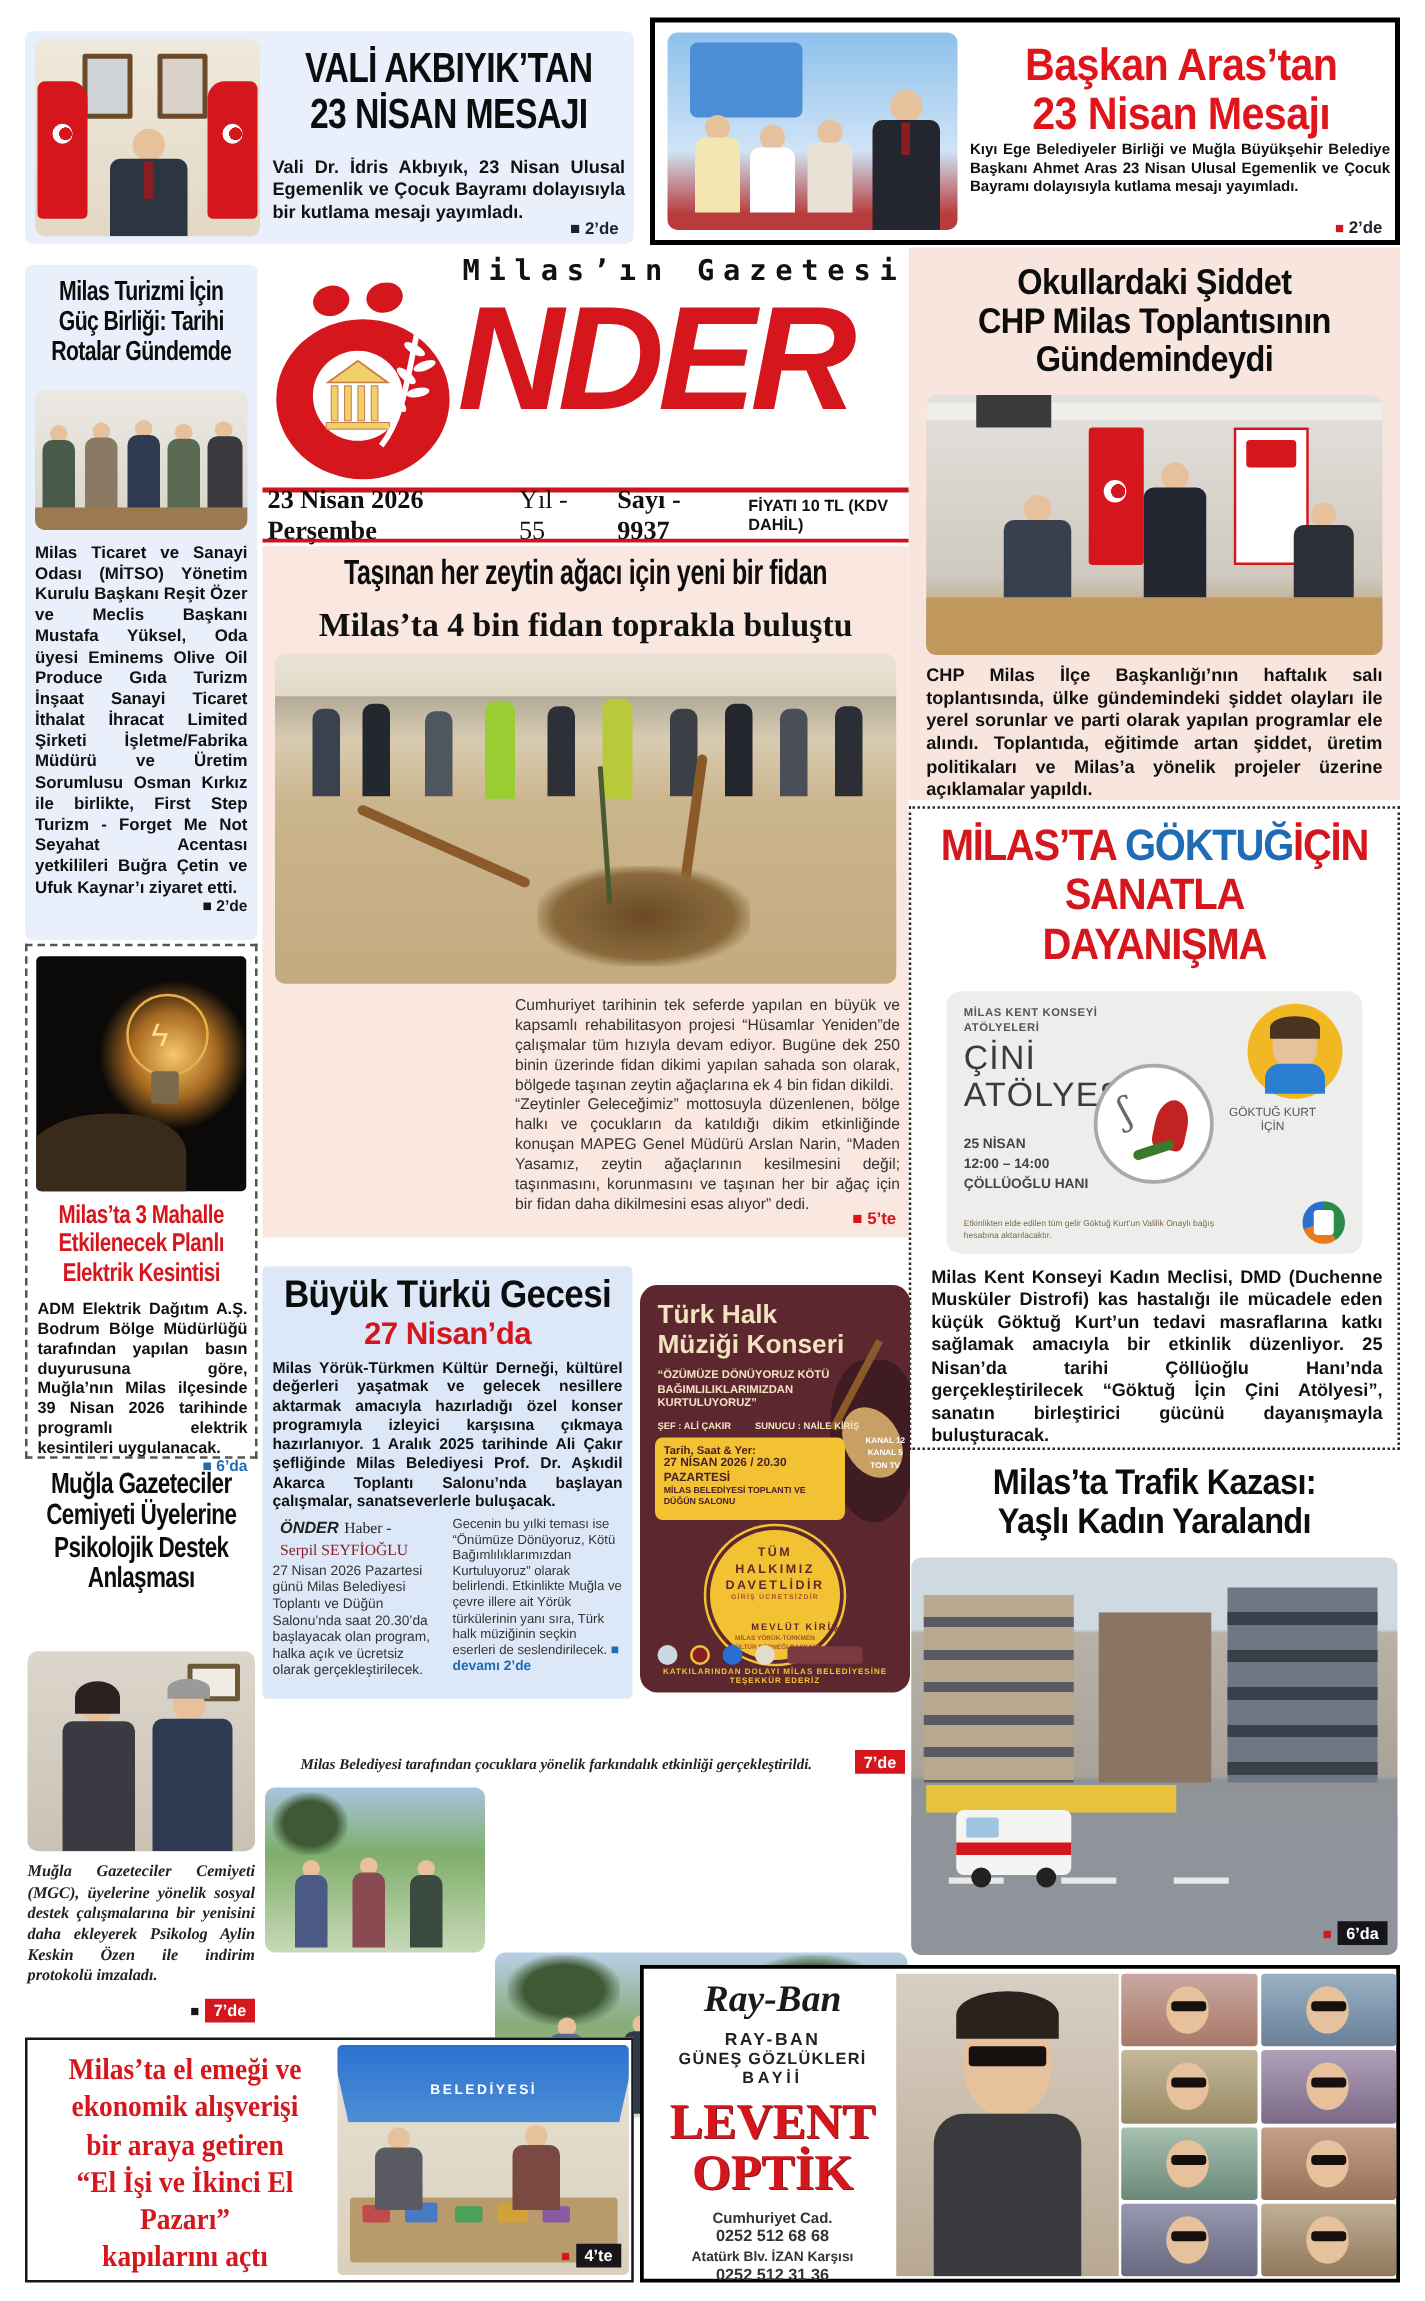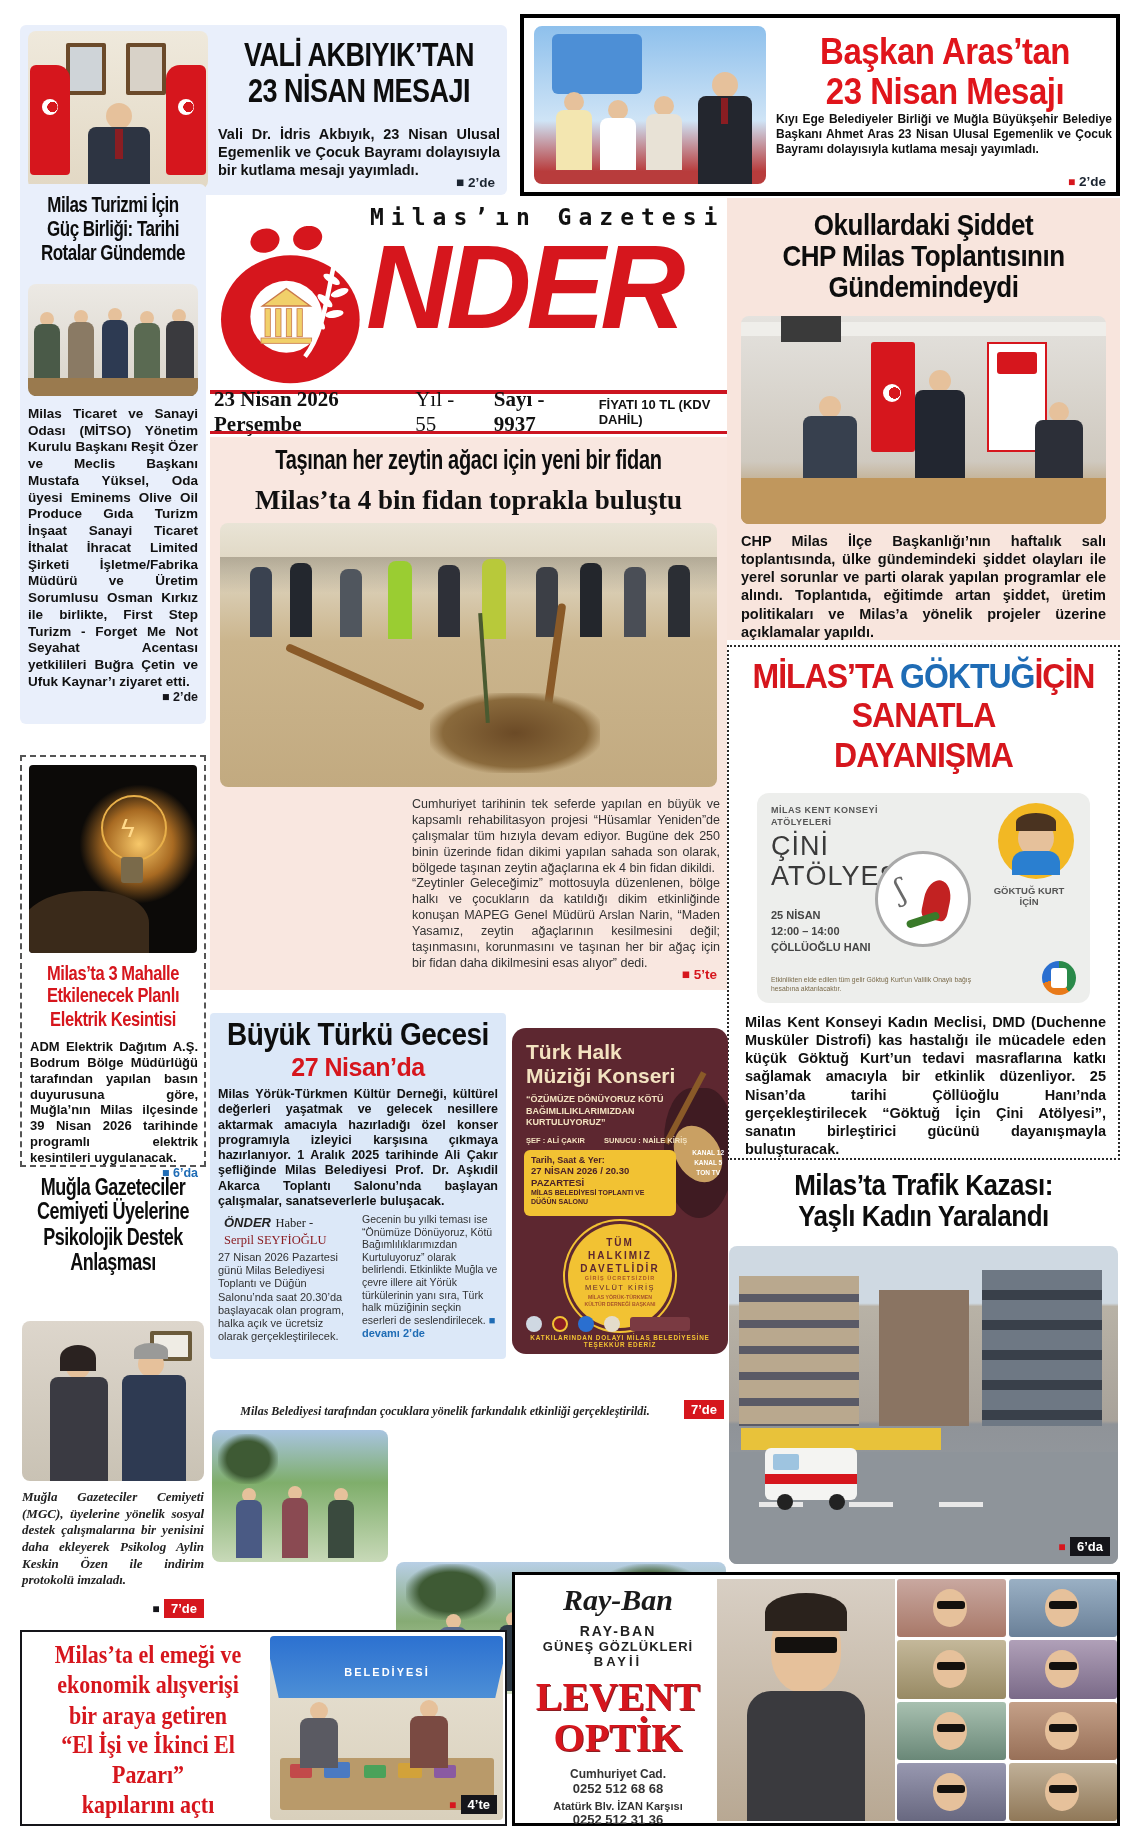--- a/index.html
+++ b/index.html
@@ -89,21 +89,21 @@
         </div>
     </div>
     <div class="abs ctr" style="left:255px;top:14px;width:332px;font-size:33px;font-weight:900;color:#e0151b;letter-spacing:-0.5px;line-height:1.1;">
         <span class="pre sy110">Başkan Aras’tan
 23 Nisan Mesajı</span>
       </div>
     <div class="abs bodytxt just" style="left:252px;top:94px;width:336px;font-size:12px;"><span>Kıyı Ege Belediyeler Birliği ve Muğla Büyükşehir Belediye Başkanı Ahmet Aras 23 Nisan Ulusal Egemenlik ve Çocuk Bayramı dolayısıyla kutlama mesajı yayımladı.</span></div>
     <div class="abs" style="right:10px;bottom:3px;font-size:13.5px;font-weight:700;color:#1b2430;"><span class="sqred">■</span> <span>2’de</span></div>
   </div>
 
-  <div class="abs panel-blue" style="left:20px;top:184px;width:186px;height:540px;">
+  <div class="abs panel-blue" style="left:20px;top:212px;width:186px;height:540px;">
     <div class="abs hl ctr" style="left:4px;top:10px;width:178px;font-size:17px;">
         <span class="pre sy130">Milas Turizmi İçin
 Güç Birliği: Tarihi
 Rotalar Gündemde</span>
       </div>
     <div class="abs ph" style="left:8px;top:100px;width:170px;height:112px;background:linear-gradient(#ece9e4,#d9d4ca);">
       <div class="face" style="left:12px;top:28px;width:14px;height:14px;"></div>
         <div class="fig" style="left:6px;top:40px;width:26px;height:72px;background:#4a5a48;"></div>
       <div class="face" style="left:46px;top:26px;width:14px;height:14px;"></div>
         <div class="fig" style="left:40px;top:38px;width:26px;height:74px;background:#8a7a64;"></div>
@@ -223,21 +223,21 @@
     <div class="abs" style="left:28px;top:146px;width:333px;height:210px;background:#edeeec;border-radius:12px;">
       <div class="abs" style="left:14px;top:12px;font-size:9px;font-weight:700;color:#555;letter-spacing:0.5px;">MİLAS KENT KONSEYİ</div>
       <div class="abs" style="left:14px;top:24px;font-size:9px;font-weight:700;color:#555;letter-spacing:0.5px;">ATÖLYELERİ</div>
       <div class="abs" style="left:14px;top:38px;font-size:27px;font-weight:400;color:#3a3a3a;letter-spacing:1px;">ÇİNİ</div>
       <div class="abs" style="left:14px;top:68px;font-size:27px;font-weight:400;color:#3a3a3a;letter-spacing:1px;">ATÖLYESİ</div>
       <div class="abs" style="right:16px;top:10px;width:76px;height:76px;border-radius:50%;background:#f2b824;">
         <div class="face" style="left:20px;top:16px;width:36px;height:38px;"></div>
         <div class="abs" style="left:18px;top:10px;width:40px;height:18px;border-radius:50% 50% 0 0;background:#4a3320;"></div>
         <div class="abs" style="left:14px;top:48px;width:48px;height:24px;border-radius:12px 12px 0 0;background:#2a7fd0;"></div>
       </div>
-      <div class="abs ctr" style="right:17px;top:92px;width:88px;font-size:9.5px;font-weight:700;color:#555;"><span>GÖKTUĞ KURT</span><br><span>İÇİN</span></div>
+      <div class="abs ctr" style="right:28px;top:92px;width:88px;font-size:9.5px;font-weight:400;color:#555;"><span>GÖKTUĞ KURT</span><br><span>İÇİN</span></div>
       <div class="abs" style="left:118px;top:58px;width:96px;height:96px;border-radius:50%;background:#fff;border:3px solid #a9a9a9;box-sizing:border-box;">
         <div class="abs" style="left:46px;top:26px;width:26px;height:40px;background:#c22222;border-radius:50% 50% 20% 20%;transform:rotate(12deg);"></div>
         <div class="abs" style="left:18px;top:18px;font-size:30px;color:#6a6a6a;font-family:'DejaVu Serif',serif;transform:rotate(-20deg);">ʃ</div>
         <div class="abs" style="left:28px;top:62px;width:34px;height:8px;background:#3a7a2a;border-radius:4px;transform:rotate(-18deg);"></div>
       </div>
       <div class="abs" style="left:14px;top:116px;font-size:11px;font-weight:700;color:#444;">25 NİSAN</div>
       <div class="abs" style="left:14px;top:132px;font-size:11px;font-weight:700;color:#444;">12:00 – 14:00</div>
       <div class="abs" style="left:14px;top:148px;font-size:11px;font-weight:700;color:#444;">ÇÖLLÜOĞLU HANI</div>
       <div class="abs" style="left:14px;bottom:10px;width:210px;font-size:6.8px;color:#7a6a4a;line-height:1.35;">Etkinlikten elde edilen tüm gelir Göktuğ Kurt’un Valilik Onaylı bağış hesabına aktarılacaktır.</div>
       <div class="abs" style="right:14px;bottom:8px;width:34px;height:34px;border-radius:50%;background:conic-gradient(#2a8a4a 0 40%,#e87a1a 40% 70%,#2a6fd0 70% 100%);">
@@ -318,21 +318,21 @@
       <div style="font-size:9px;font-weight:900;color:#4a2028;">Tarih, Saat &amp; Yer:</div>
       <div class="pre" style="font-size:9.5px;font-weight:900;color:#4a2028;line-height:1.25;">27 NİSAN 2026 / 20.30
 PAZARTESİ</div>
       <div style="font-size:7px;font-weight:700;color:#4a2028;line-height:1.25;">MİLAS BELEDİYESİ TOPLANTI VE DÜĞÜN SALONU</div>
     </div>
     <div class="abs ctr" style="left:56px;top:196px;width:104px;height:104px;border-radius:50%;background:#f2c233;box-shadow:0 0 0 3px #5d2730,0 0 0 5px #f2c233;">
       <div class="pre" style="margin-top:12px;font-size:10px;font-weight:900;color:#5d2730;letter-spacing:2px;line-height:1.3;">TÜM
 HALKIMIZ
 DAVETLİDİR</div>
       <div style="font-size:5.5px;font-weight:700;color:#a8552a;letter-spacing:1px;">GİRİŞ ÜCRETSİZDİR</div>
-      <div style="font-size:7.5px;font-weight:400;color:#5d2730;letter-spacing:1.5px;margin-top:2px;">MEVLÜT KİRİŞ</div>
+      <div style="font-size:7.5px;font-weight:700;color:#5d2730;letter-spacing:1.5px;margin-top:16px;text-align:right;">MEVLÜT KİRİŞ</div>
       <div class="pre" style="font-size:5.2px;font-weight:700;color:#a8552a;line-height:1.4;margin-top:2px;">MİLAS YÖRÜK-TÜRKMEN
 KÜLTÜR DERNEĞİ BAŞKANI</div>
     </div>
     <div class="abs" style="left:14px;bottom:22px;display:flex;gap:10px;">
       <div style="width:16px;height:16px;border-radius:50%;background:#cfd8e2;"></div>
       <div style="width:16px;height:16px;border-radius:50%;background:#8a1d22;border:2px solid #f2c233;box-sizing:border-box;"></div>
       <div style="width:16px;height:16px;border-radius:50%;background:#2a6fd0;"></div>
       <div style="width:16px;height:16px;border-radius:50%;background:#e4dccb;"></div>
       <div style="width:60px;height:14px;background:#7a3a42;border-radius:3px;margin-top:1px;"></div>
     </div>

